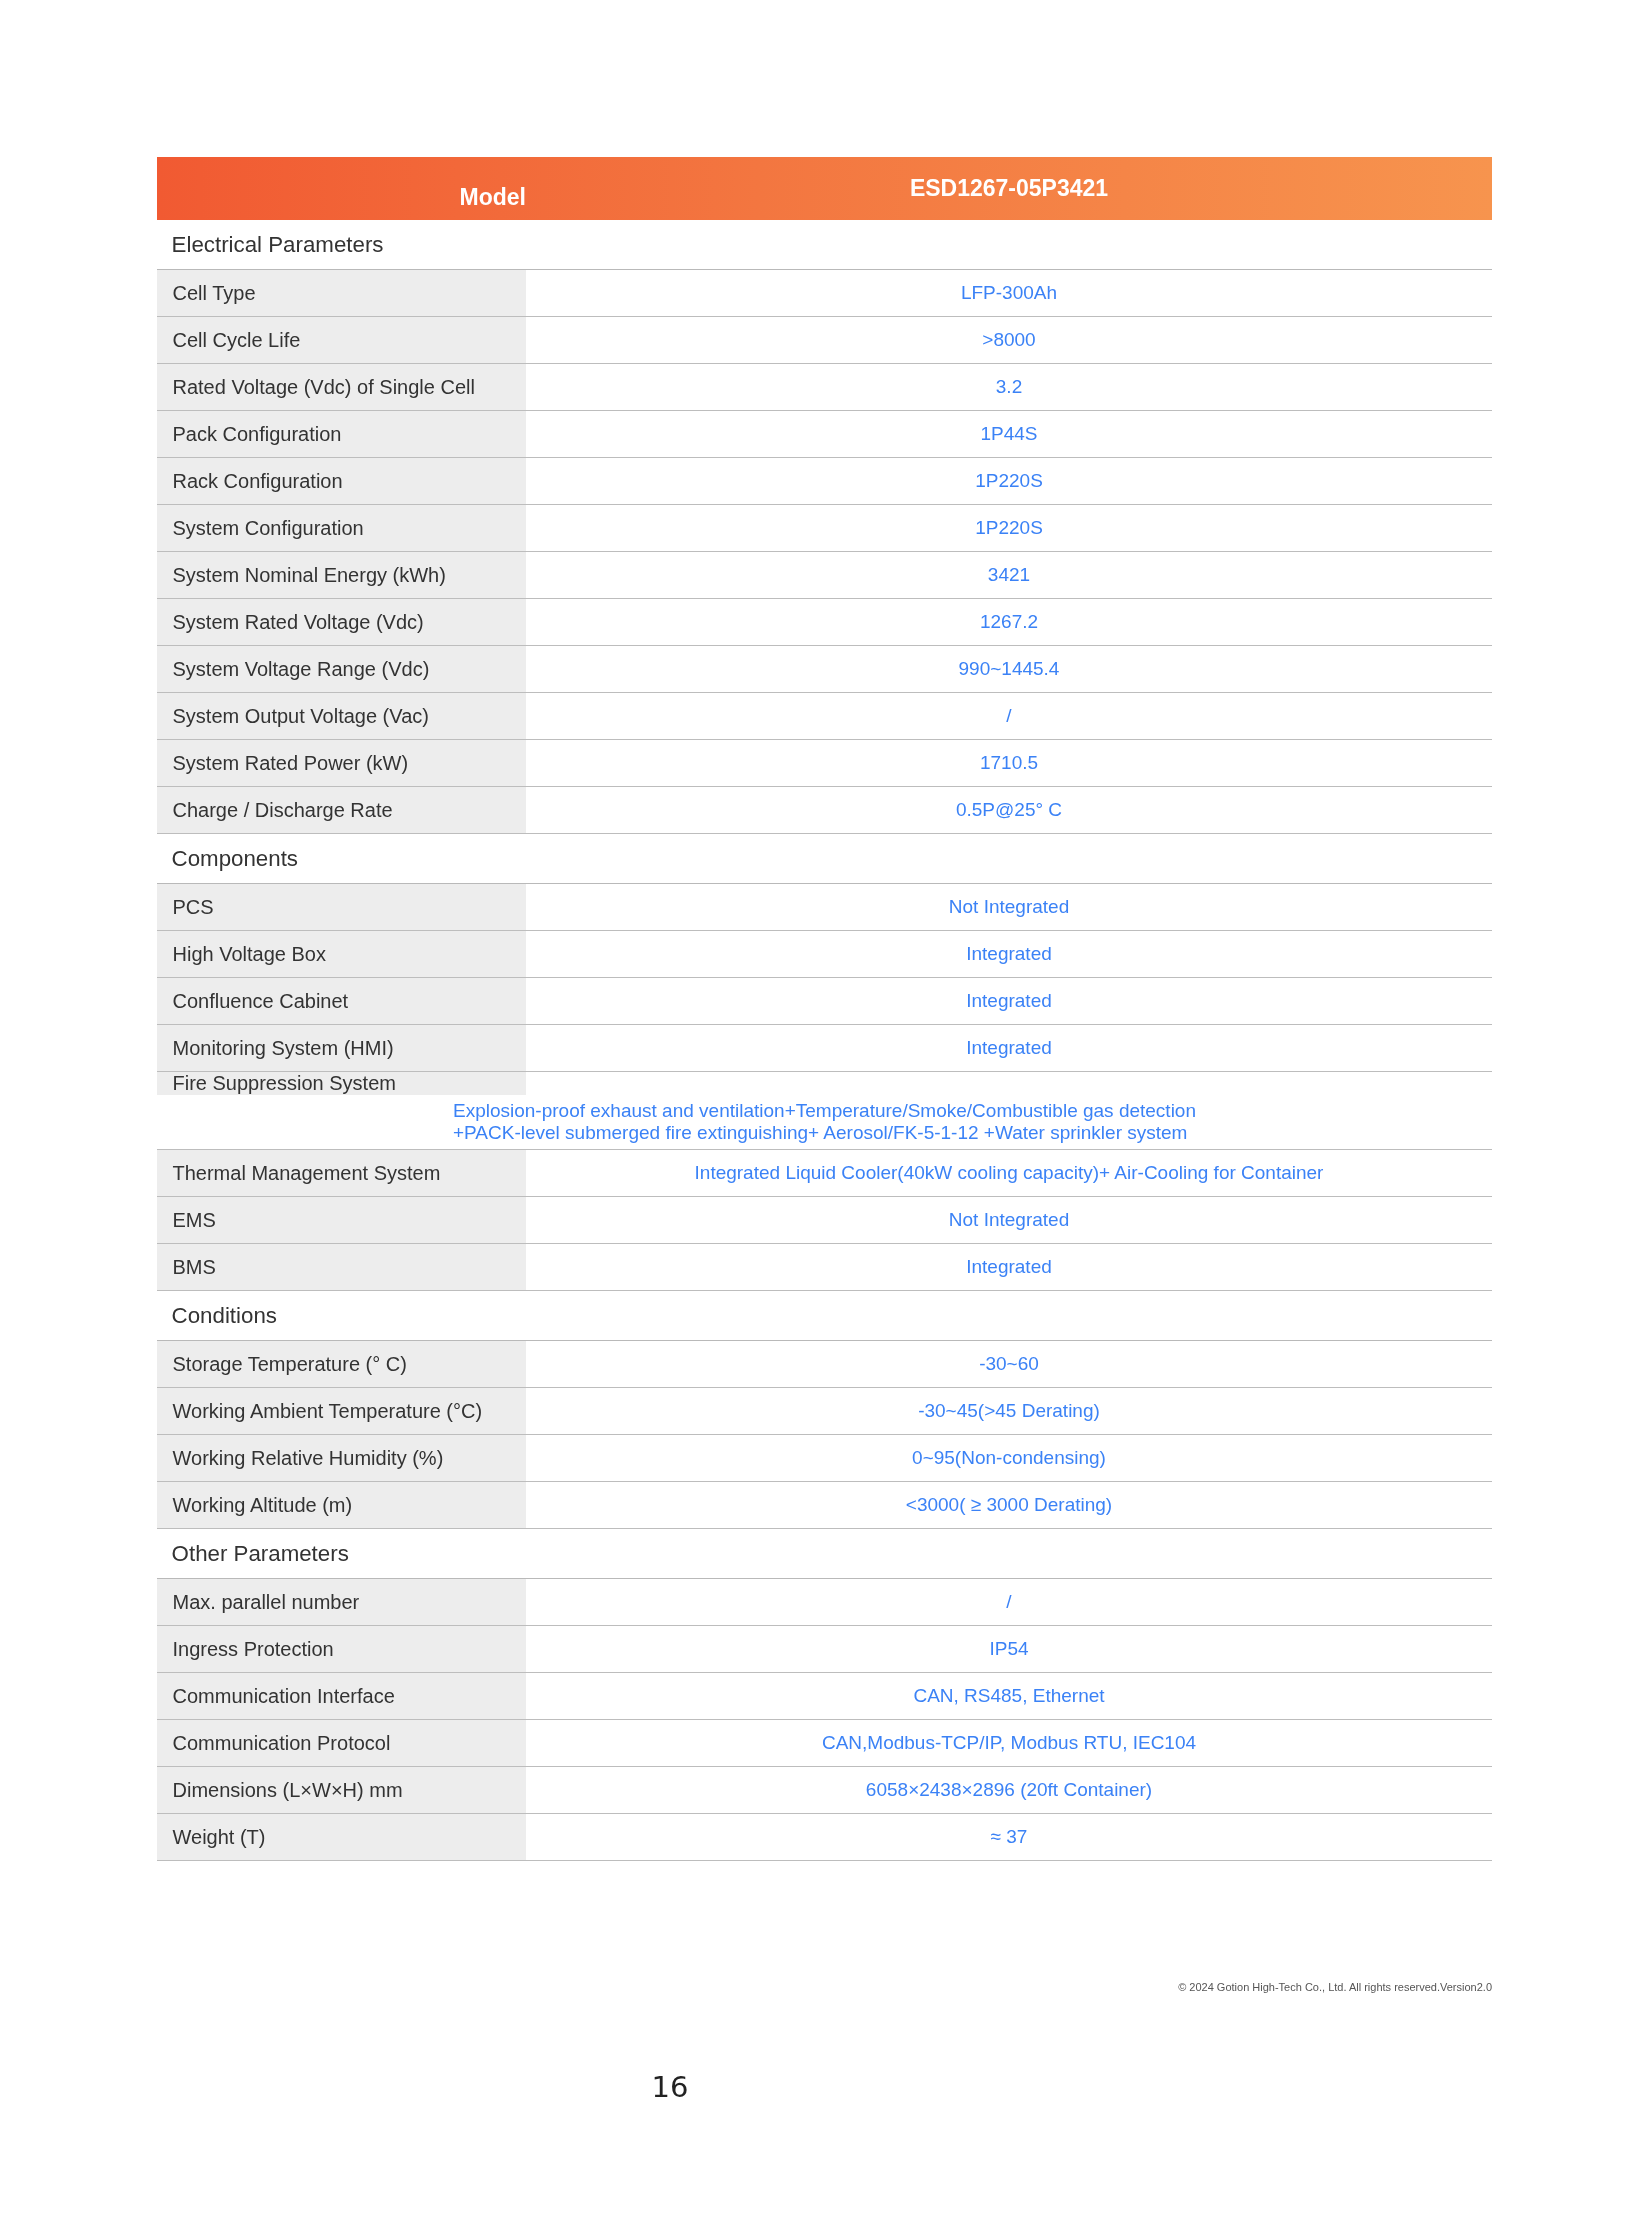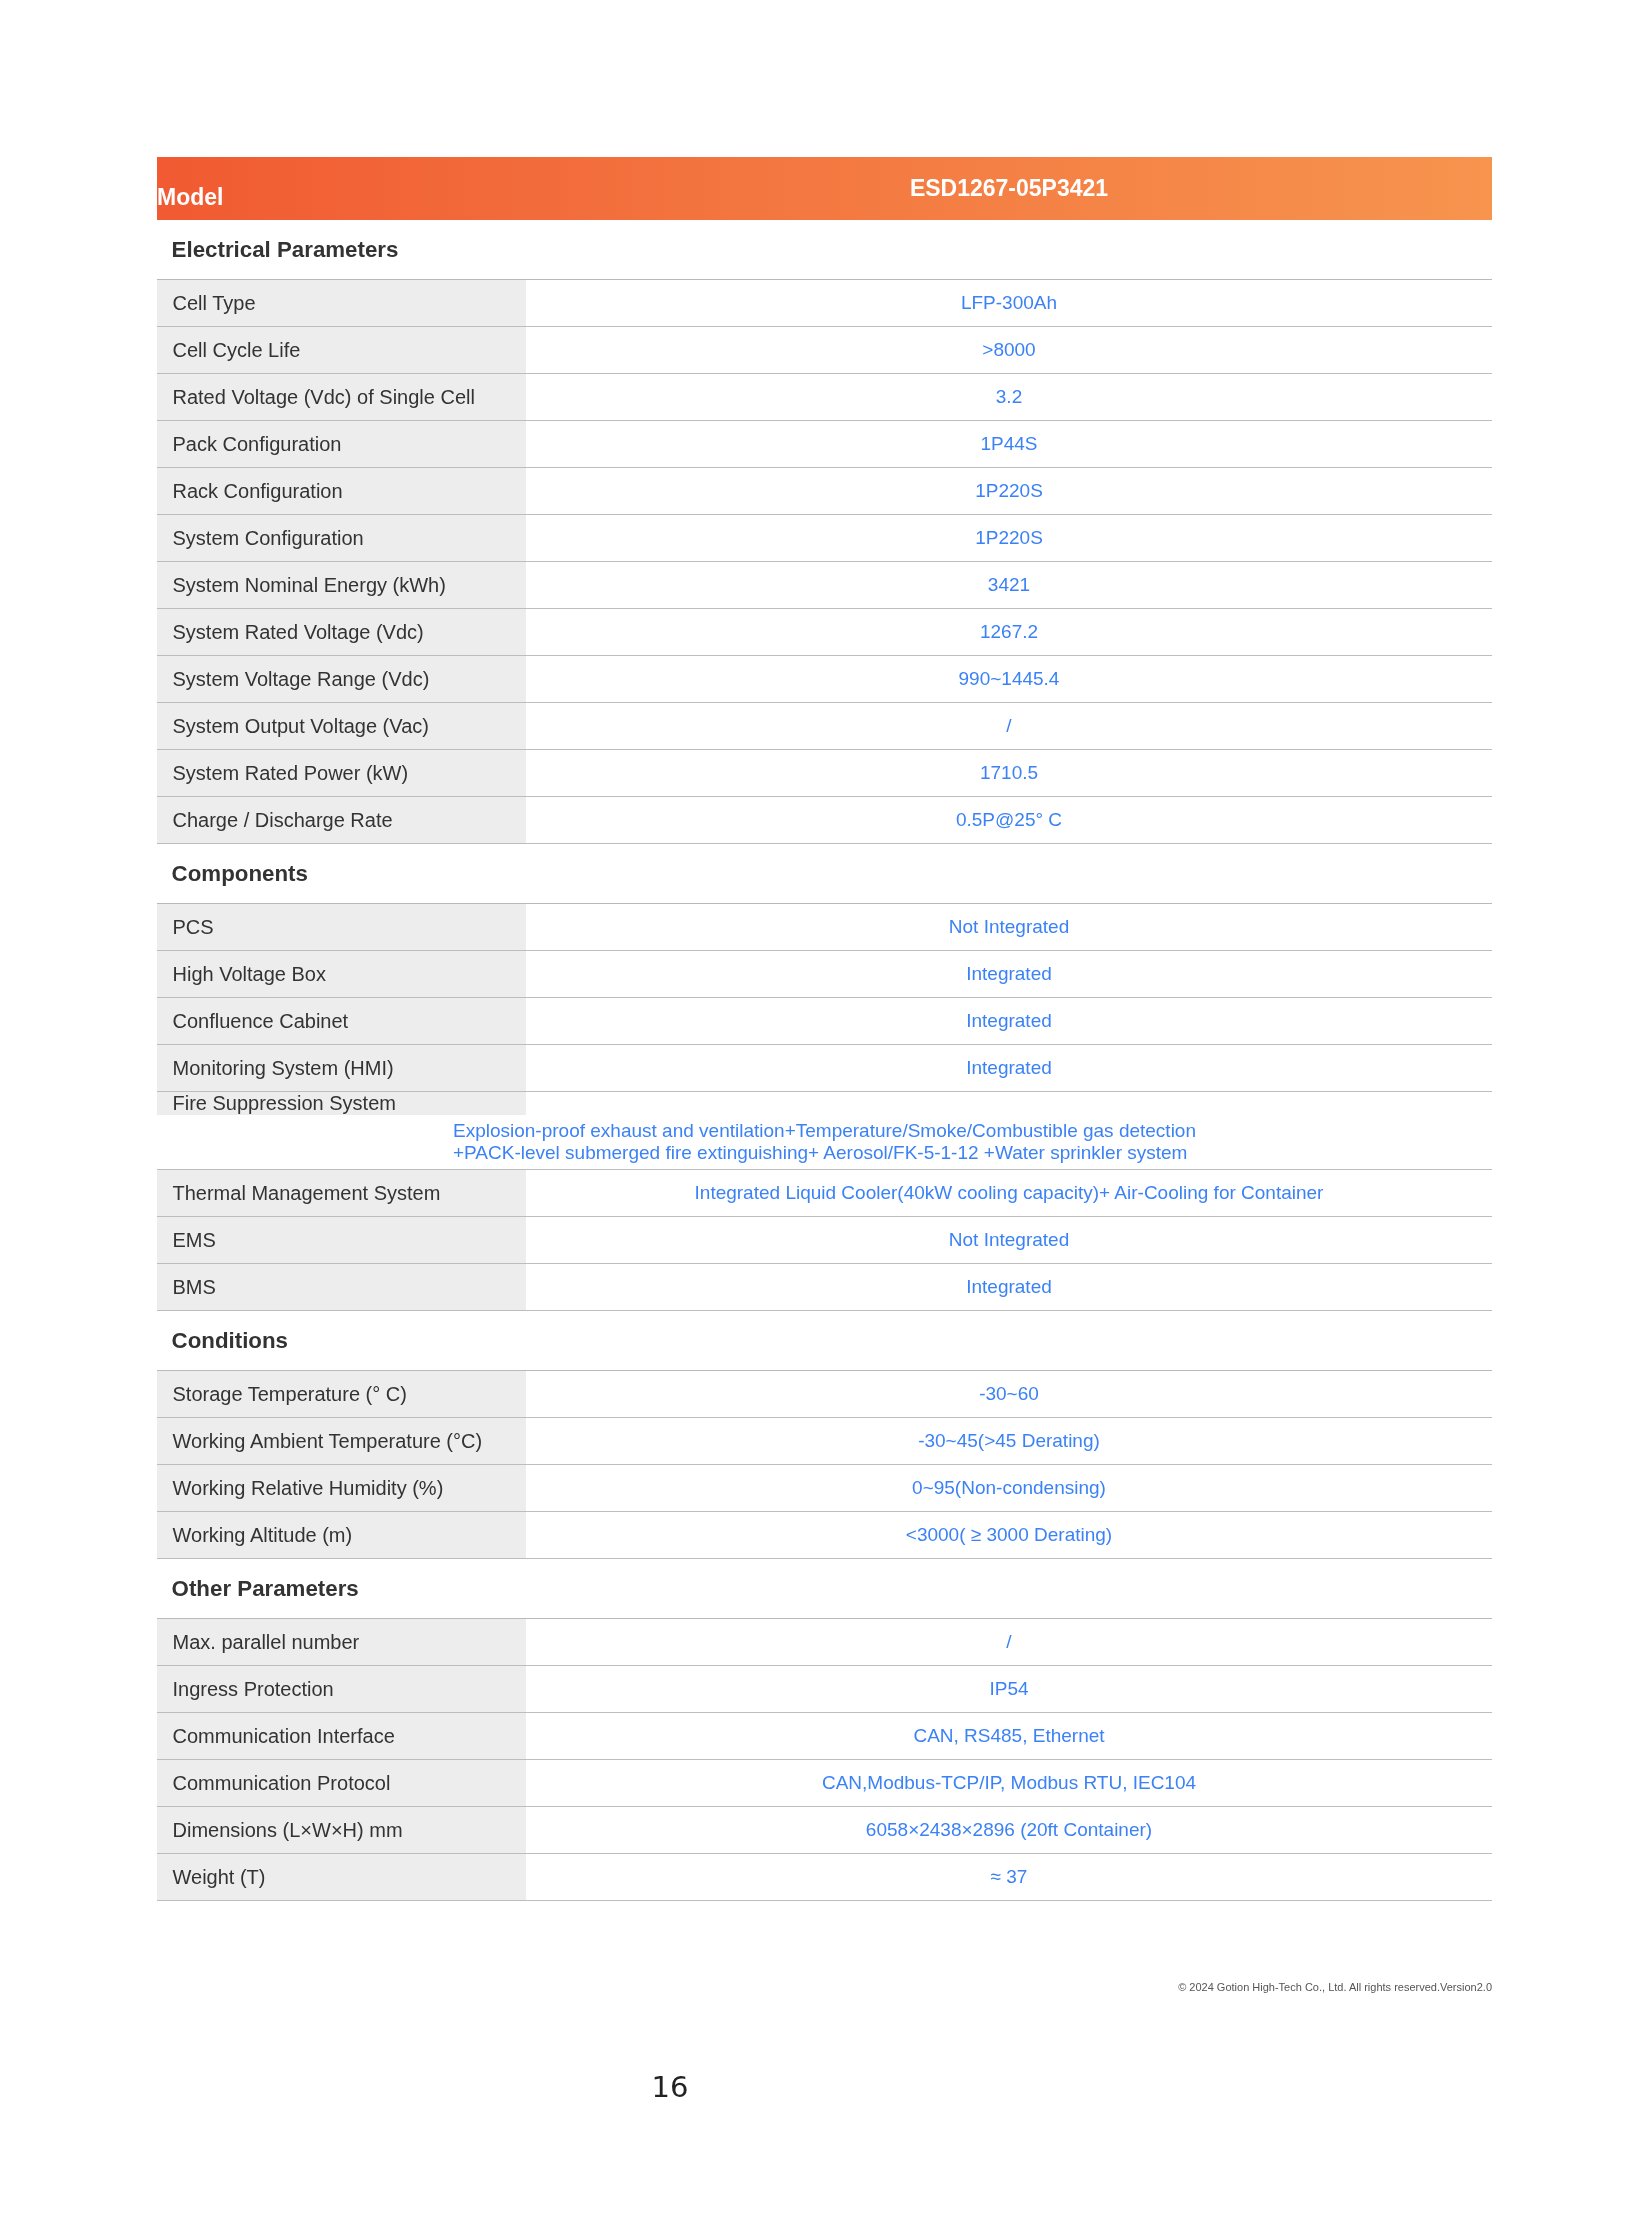--- a/index.html
+++ b/index.html
@@ -7,25 +7,25 @@
     width: 1649px; height: 2239px; position: relative;
     font-family: "Liberation Sans", "DejaVu Sans", sans-serif;
     color: #333333;
   }
   .sheet { position: absolute; left: 157px; top: 157px; width: 1335px; }
   .model-bar {
     height: 63px;
     background: linear-gradient(90deg, #F15A32 0%, #F37640 45%, #F7944E 100%);
     display: flex; align-items: center; color: #ffffff; font-weight: bold; font-size: 23px;
   }
-  .model-bar .mlabel { width: 369px; text-align: left; margin-top: 17px; }
+  .model-bar .mlabel { width: 369px; text-align: right; margin-top: 17px; }
   .model-bar .mvalue { flex: 1; text-align: center; }
   .section-title {
-    height: 60px; display: flex; align-items: center; padding-left: 14.6px;
-    font-weight: bold; font-size: 22.3px; color: #333333;
+    height: 50px; display: flex; align-items: center; padding-left: 14.6px;
+    font-weight: normal; font-size: 22.3px; color: #333333;
     border-bottom: 1.7px solid #b9b9b9; box-sizing: border-box;
   }
   .row {
     display: flex; min-height: 47px; border-bottom: 1.7px solid #bdbdbd; box-sizing: border-box;
   }
   .row .label {
     width: 369px; background: #ededed; display: flex; align-items: center;
     padding-left: 15.5px; box-sizing: border-box; font-size: 20px; color: #333;
   }
   .row .value {

